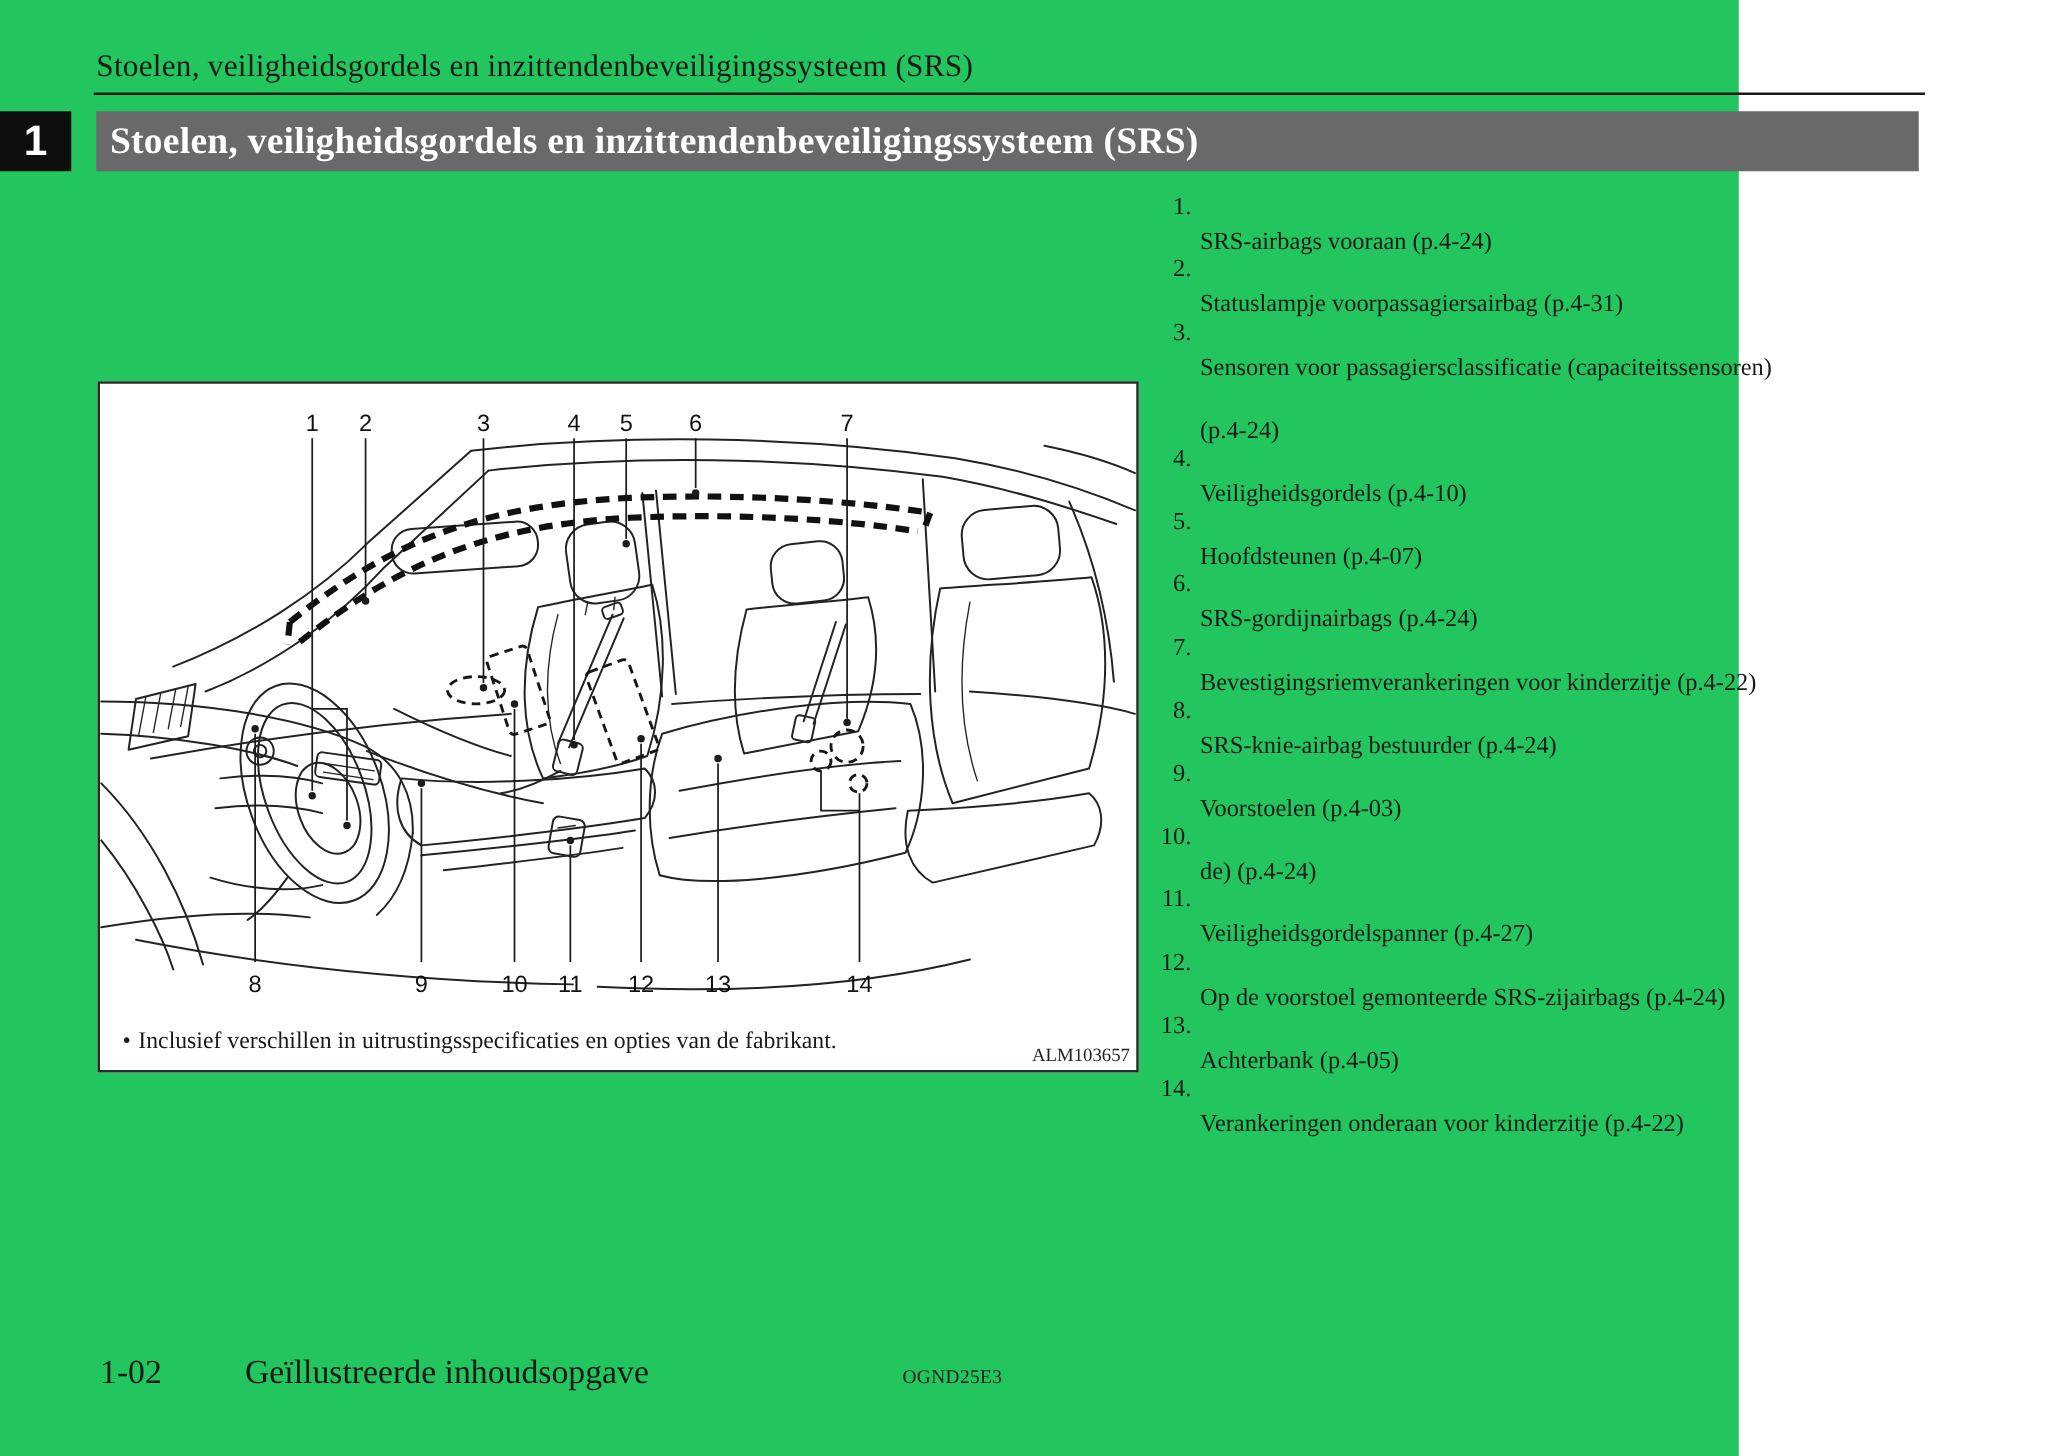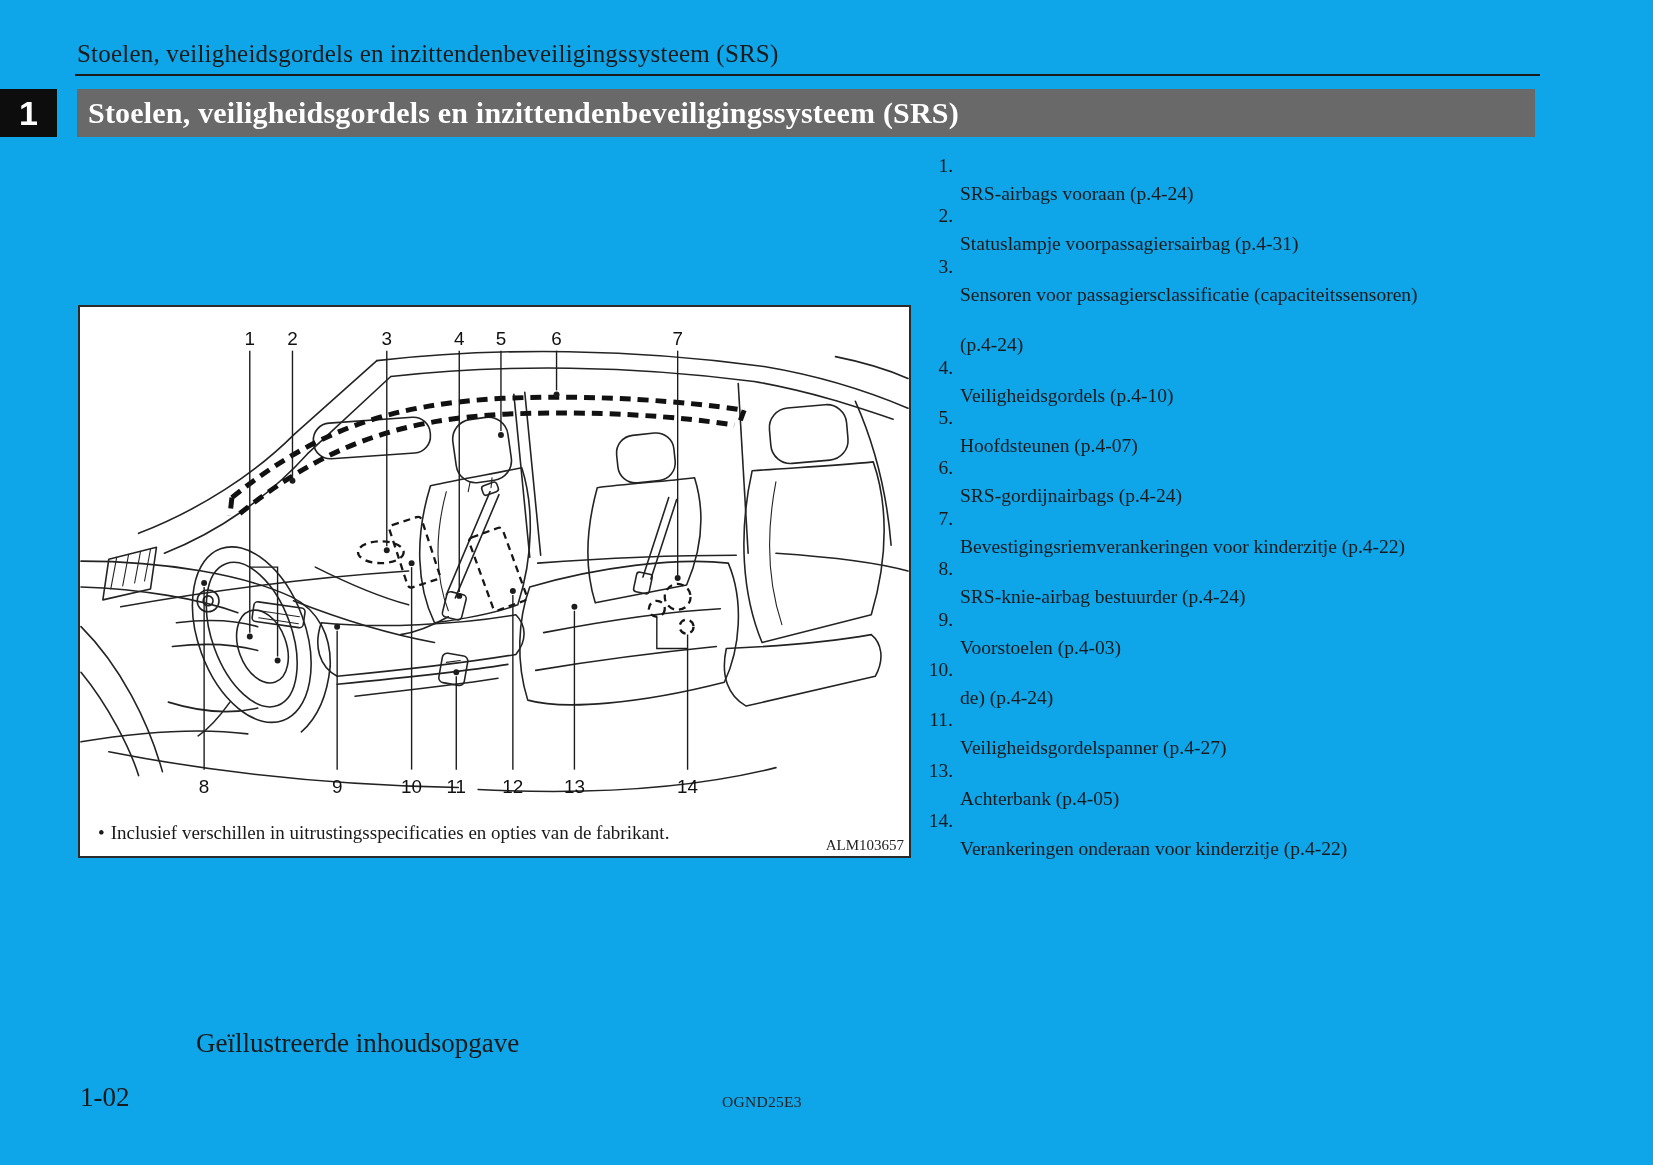--- a/index.html
+++ b/index.html
@@ -1,17 +1,17 @@
 <!DOCTYPE html>
 <html><head>
 <meta charset="utf-8">
 <style>
   * { margin:0; padding:0; box-sizing:border-box; }
   html,body { width:1653px; height:1165px; background:#ffffff; overflow:hidden; }
-  .page { position:relative; width:1653px; height:1165px; background:#0ea5e9;
+  .page { position:relative; width:1391px; height:1165px; background:#22c55e;
           font-family:"Liberation Serif", serif; color:#1a1a1a; }
 
   .running-header { position:absolute; left:77px; top:40px; font-size:25px; letter-spacing:.2px; }
   .header-rule    { position:absolute; left:75px; top:74px; width:1465px; height:2px; background:#1a1a1a; }
 
   .chapter-tab    { position:absolute; left:0; top:89px; width:57px; height:48px; background:#0d0d0d;
                     display:flex; align-items:center; justify-content:center; }
   .chapter-tab span { color:#fff; font-family:"Liberation Sans", sans-serif; font-weight:bold; font-size:34px; }
 
   .chapter-banner { position:absolute; left:77px; top:89px; width:1458px; height:48px; background:#696969;
@@ -26,21 +26,21 @@
   .figure-code { position:absolute; right:5px; bottom:2px; font-size:15px; color:#222;margin-left:44px; }
 
   .legend { position:absolute; left:928px; top:155px; width:640px;
             font-size:19.5px; line-height:22.4px; }
   .legend-item { display:flex; }
   .legend-item .num { width:32px; min-width:32px; text-align:right; padding-right:7px; }
   .legend-item .txt { flex:1; }
   .legend-item .line { display:block;margin-top:28px; }
 
   .footer-page  { position:absolute; left:80px;  top:1082px; font-size:27px; }
-  .footer-title { position:absolute; left:196px; top:1028px; font-size:27px; }
+  .footer-title { position:absolute; left:196px; top:1082px; font-size:27px; }
   .footer-code  { position:absolute; left:722px; top:1093px; font-family:Liberation Serif, serif;
                   font-size:15.5px; color:#222; letter-spacing:.3px; }
 
   
   .car   { stroke:#232323; fill:none; stroke-width:1.6; stroke-linecap:round; stroke-linejoin:round; }
   .thin  { stroke-width:1.1; }
   .band  { stroke:#111; fill:none; stroke-width:5; stroke-dasharray:11 7; stroke-linecap:butt; }
   .dash2 { stroke:#161616; fill:none; stroke-width:2.3; stroke-dasharray:7 5; }
   .leader{ stroke:#1c1c1c; fill:none; stroke-width:1.4; }
   .dot   { fill:#1c1c1c; stroke:none; }
@@ -275,20 +275,26 @@
         <span class="line">de) (p.4-24)</span>
       </span>
     </div>
     <div class="legend-item">
       <span class="num">11.</span>
       <span class="txt">
           <span class="line">Veiligheidsgordelspanner (p.4-27)</span>
         </span>
     </div>
     <div class="legend-item">
+      <span class="num">12.</span>
+      <span class="txt">
+          <span class="line">Op de voorstoel gemonteerde SRS-zijairbags (p.4-24)</span>
+        </span>
+    </div>
+    <div class="legend-item">
       <span class="num">13.</span>
       <span class="txt">
           <span class="line">Achterbank (p.4-05)</span>
         </span>
     </div>
     <div class="legend-item">
       <span class="num">14.</span>
       <span class="txt">
           <span class="line">Verankeringen onderaan voor kinderzitje (p.4-22)</span>
         </span>

